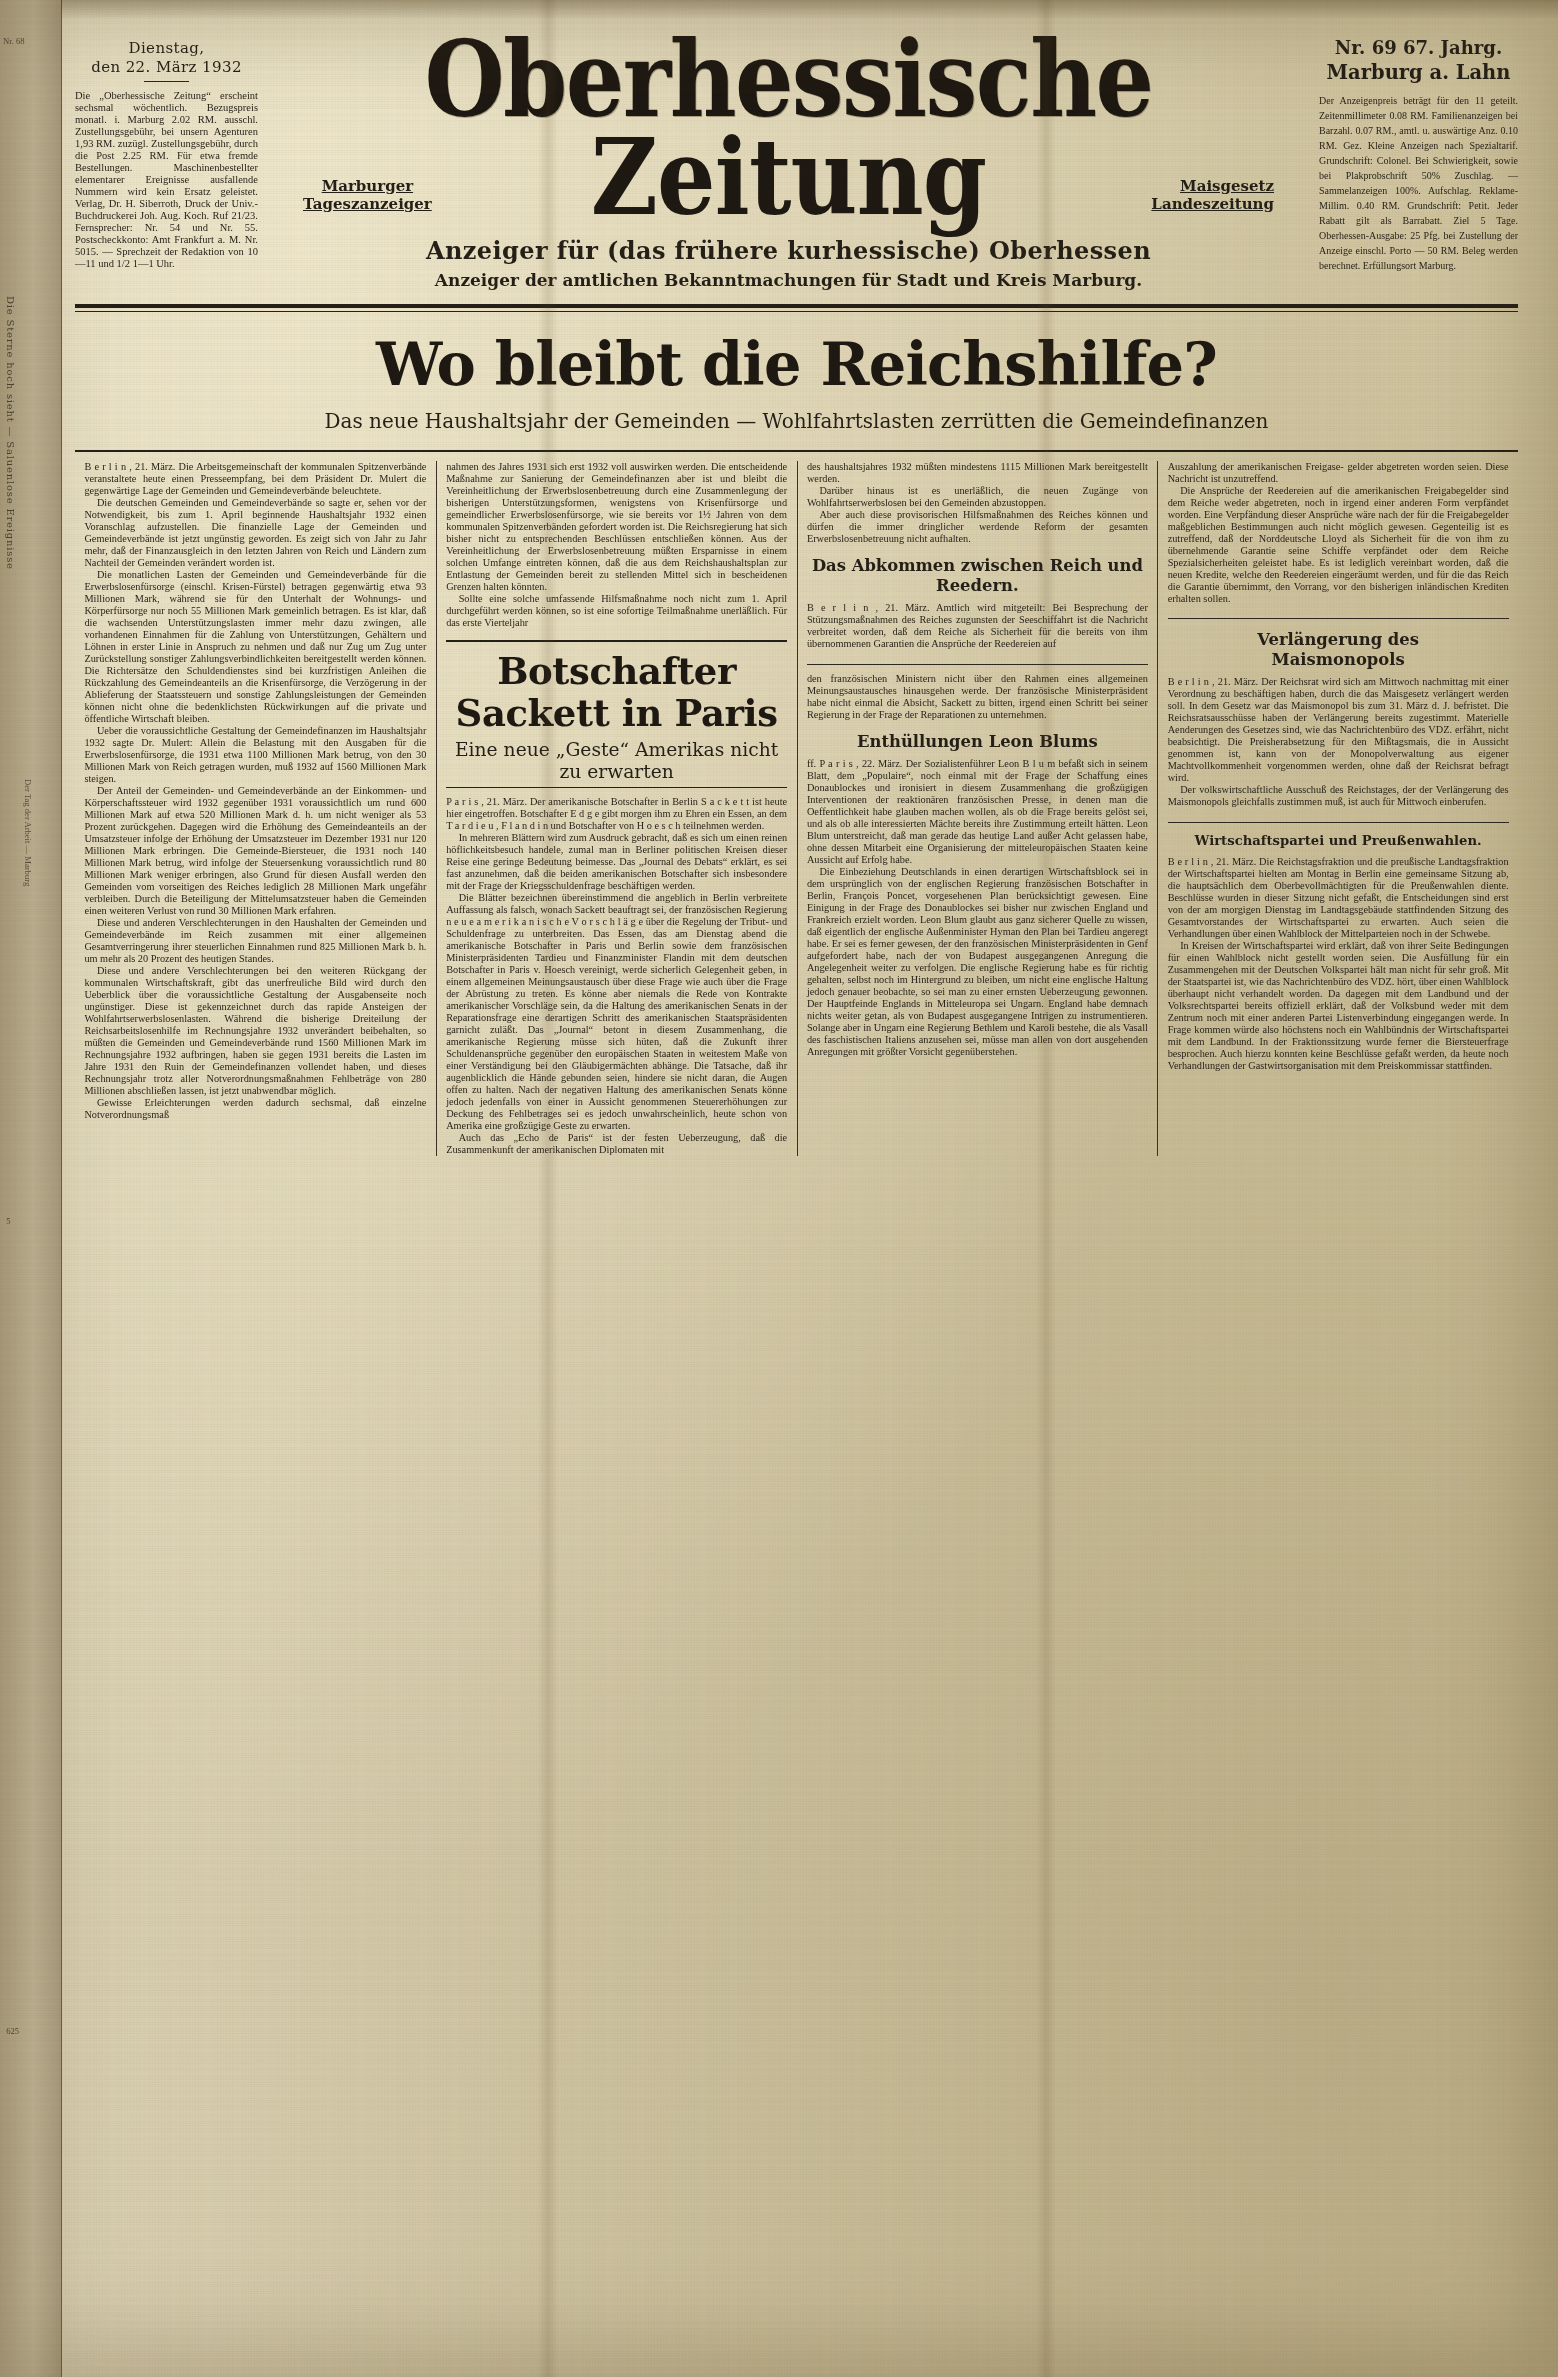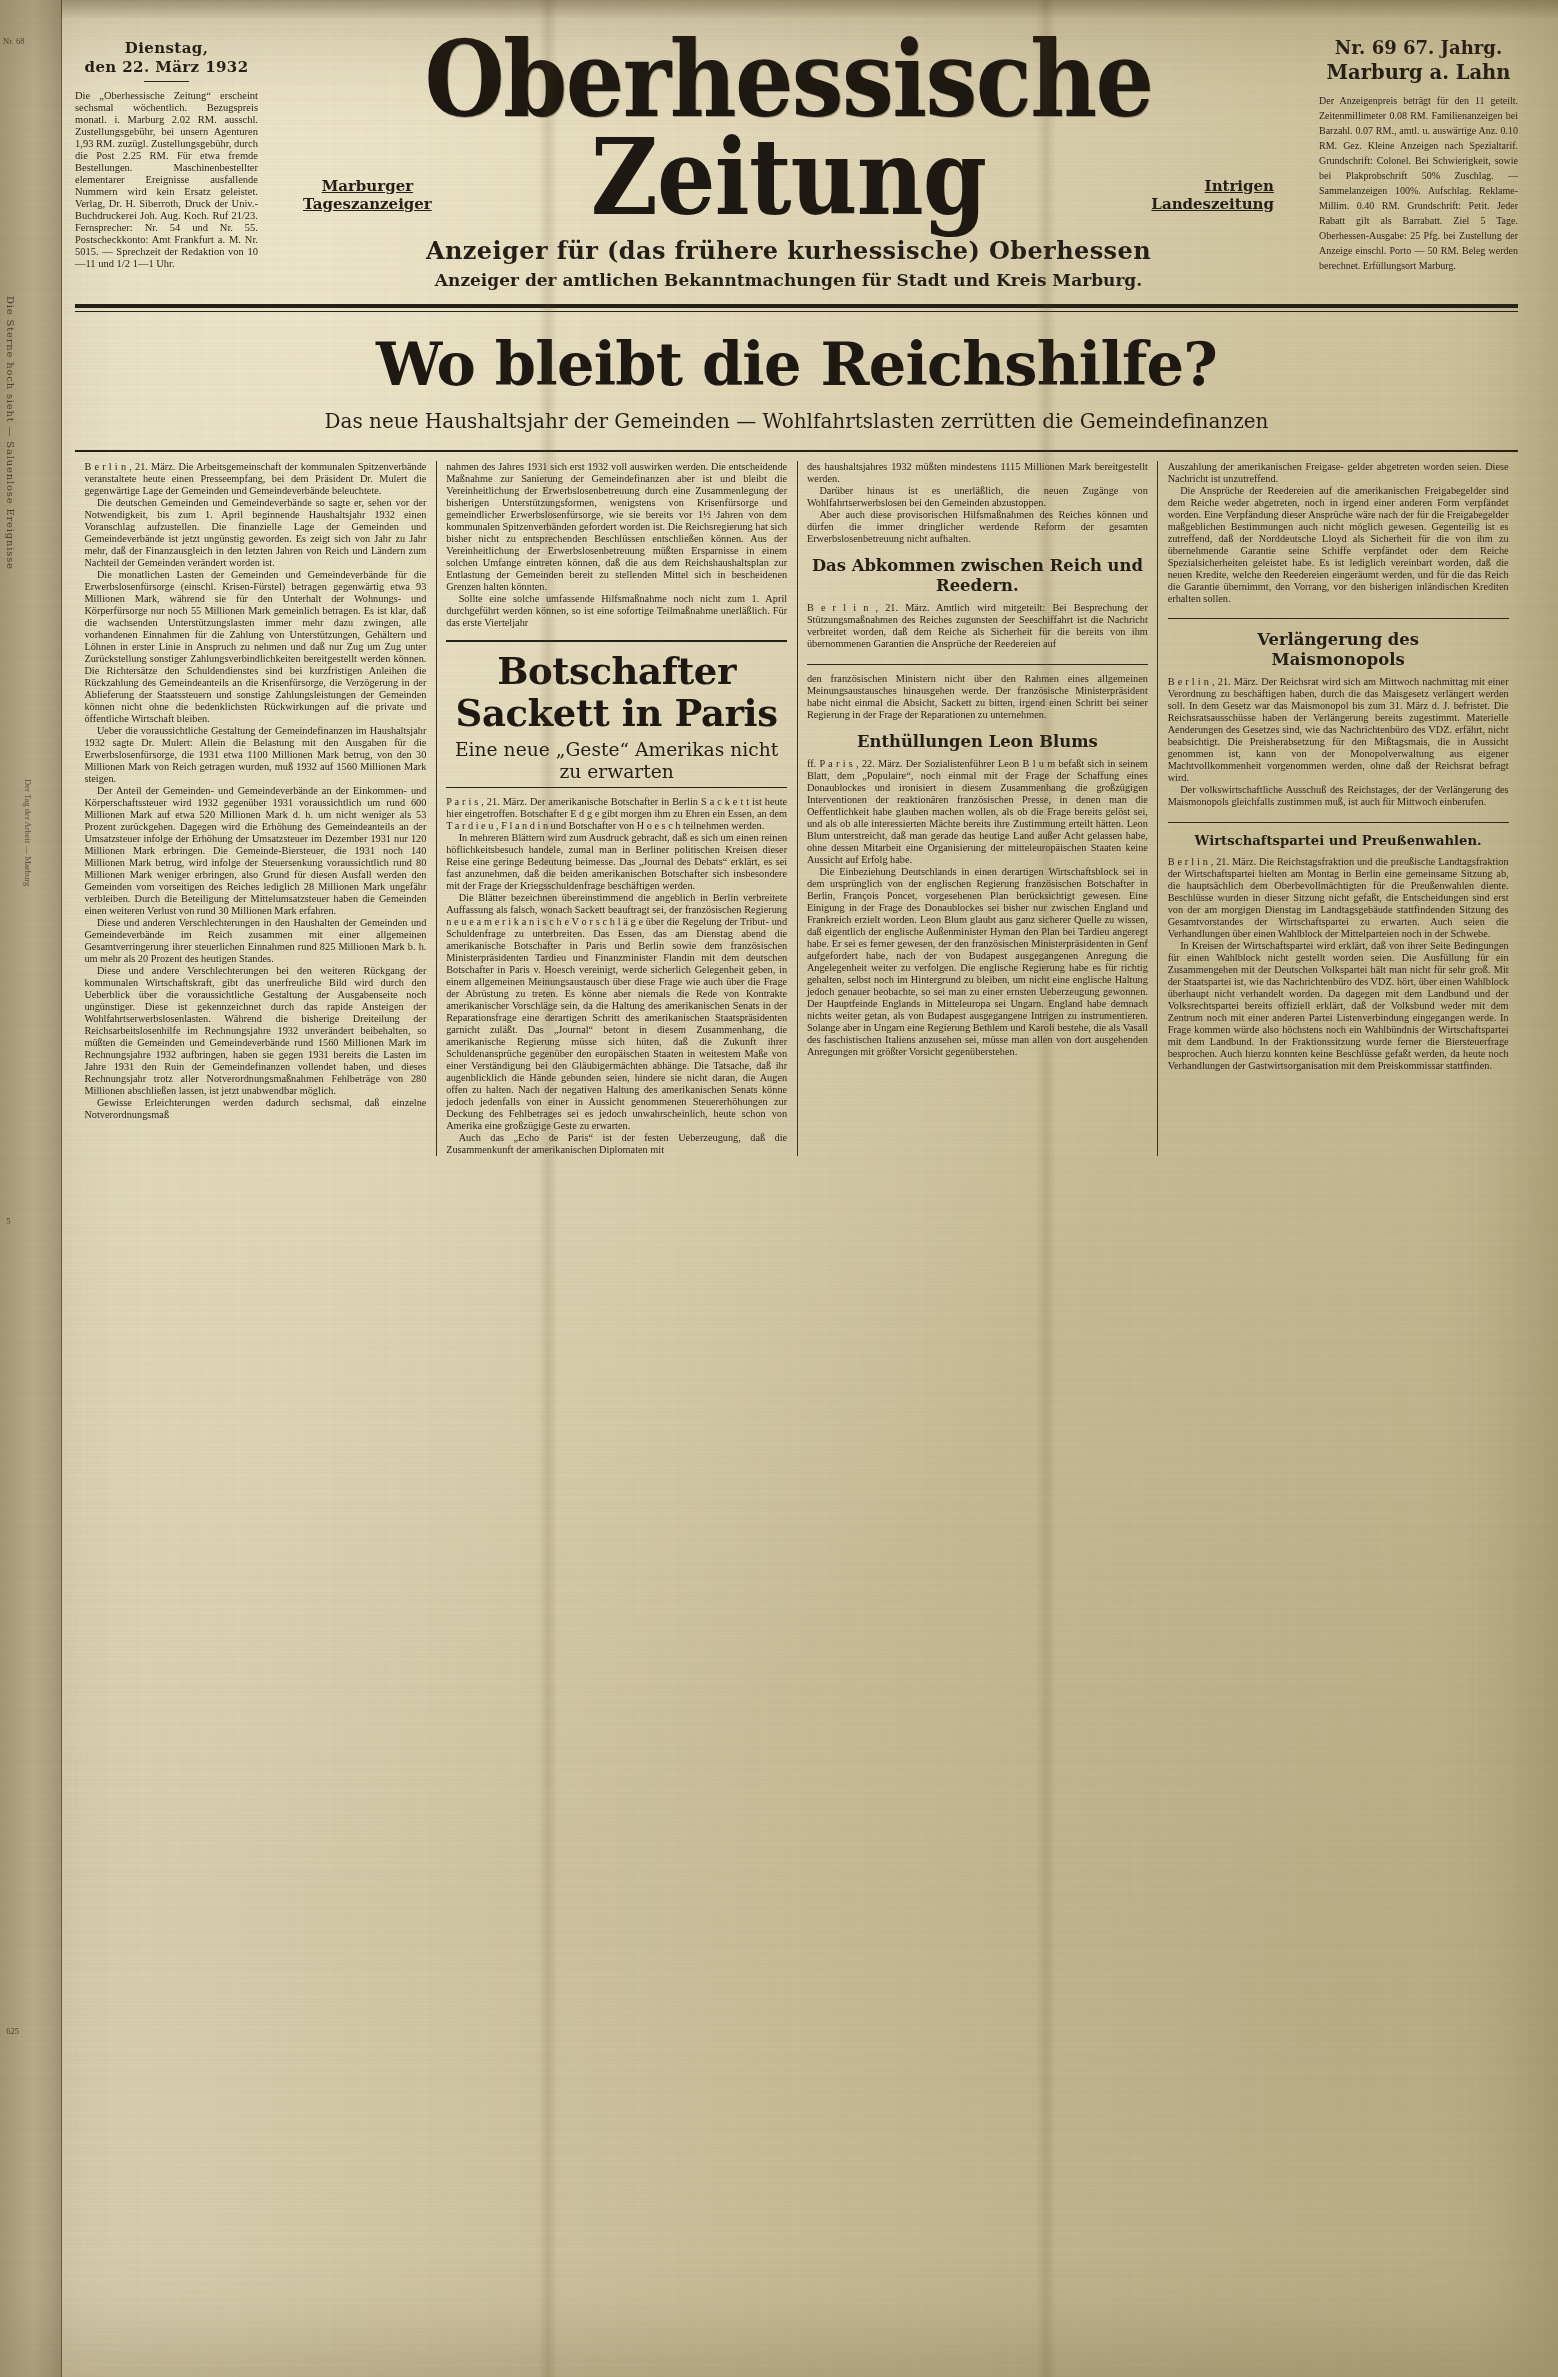--- a/index.html
+++ b/index.html
@@ -52,21 +52,21 @@
     position:absolute;left:61px;top:20px;width:1471px;height:2338px;
     color:#241f17;
   }
   
   .masthead{display:flex;align-items:flex-start;padding:11px 14px 0 14px;}
   .mh-left{width:183px;padding-top:7.8px;}
   .mh-center{flex:1;text-align:center;}
   .mh-right{width:199px;padding-top:6.2px;}
   .mh-date{
     text-align:center;font-family:"DejaVu Serif",serif;
-    font-weight:bold;font-size:15px;line-height:18.7px;letter-spacing:0.4px;
+    font-weight:normal;font-size:15px;line-height:18.7px;letter-spacing:0.4px;
   }
   .mh-small{
     margin-top:7.8px;font-size:10.5px;line-height:12px;text-align:justify;
     font-family:"Liberation Serif",serif;
   }
   .mh-rule{width:45px;height:1.6px;background:#2b2419;margin:4.7px auto 4.7px auto;}
   .mh-title{
     font-family:"DejaVu Serif",serif;
     font-weight:bold;
     font-size:92px;
@@ -191,21 +191,21 @@
 
       <div class="mh-center">
         <div class="mh-title">Oberhessische</div>
         <div class="mh-title2">Zeitung</div>
         <div class="mh-flank">
           <div>
             <div>Marburger</div>
             <div>Tageszanzeiger</div>
           </div>
           <div style="text-align:right">
-            <div>Intrigen</div>
+            <div>Maisgesetz</div>
             <div>Landeszeitung</div>
           </div>
         </div>
         <div class="mh-sub1">Anzeiger für (das frühere kurhessische) Oberhessen</div>
         <div class="mh-sub2">Anzeiger der amtlichen Bekanntmachungen für Stadt und Kreis Marburg.</div>
       </div>
 
       <div class="mh-right">
         <div class="mh-issue">Nr. 69  67. Jahrg.</div>
         <div class="mh-place">Marburg a. Lahn</div>

